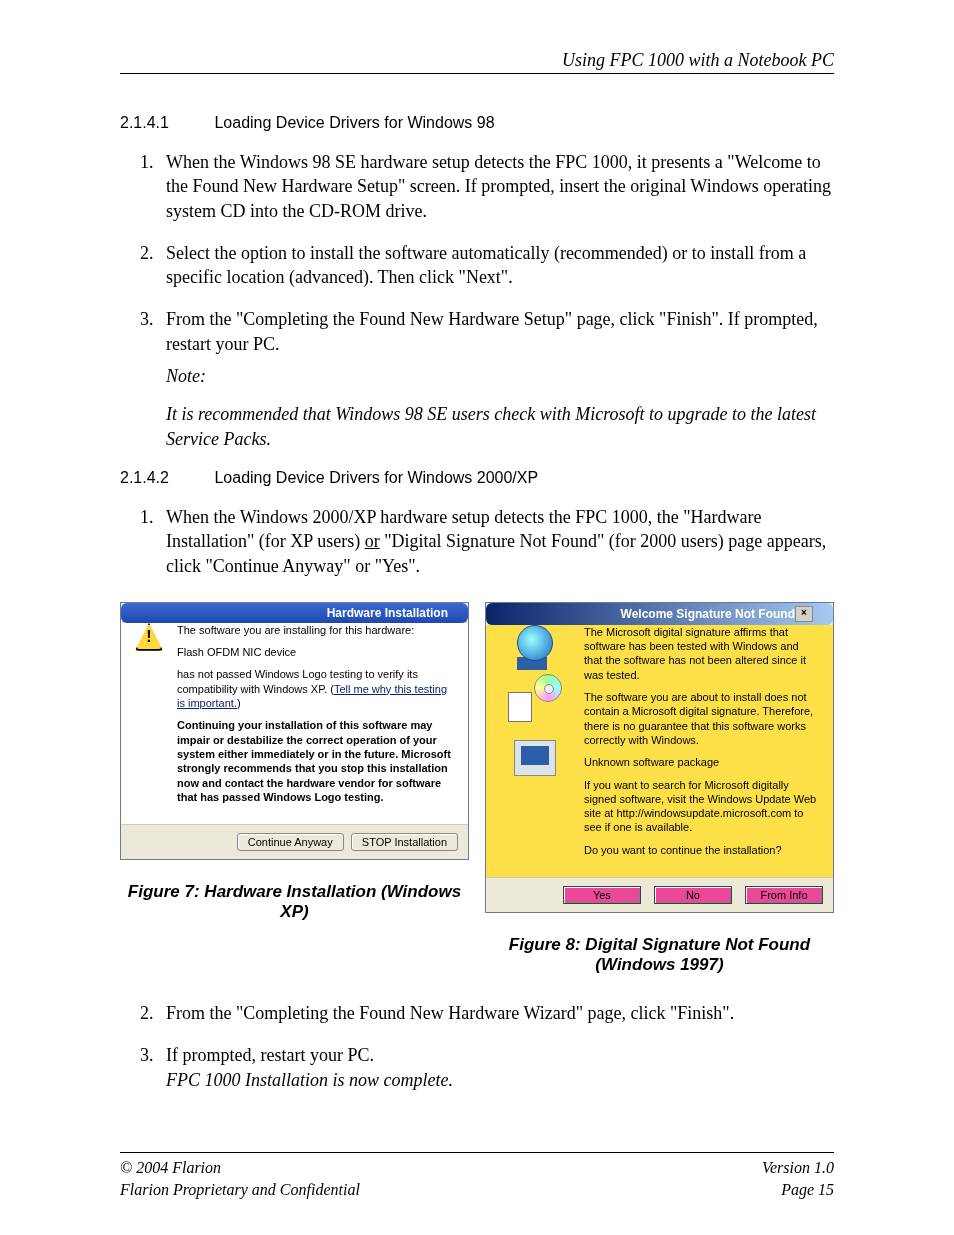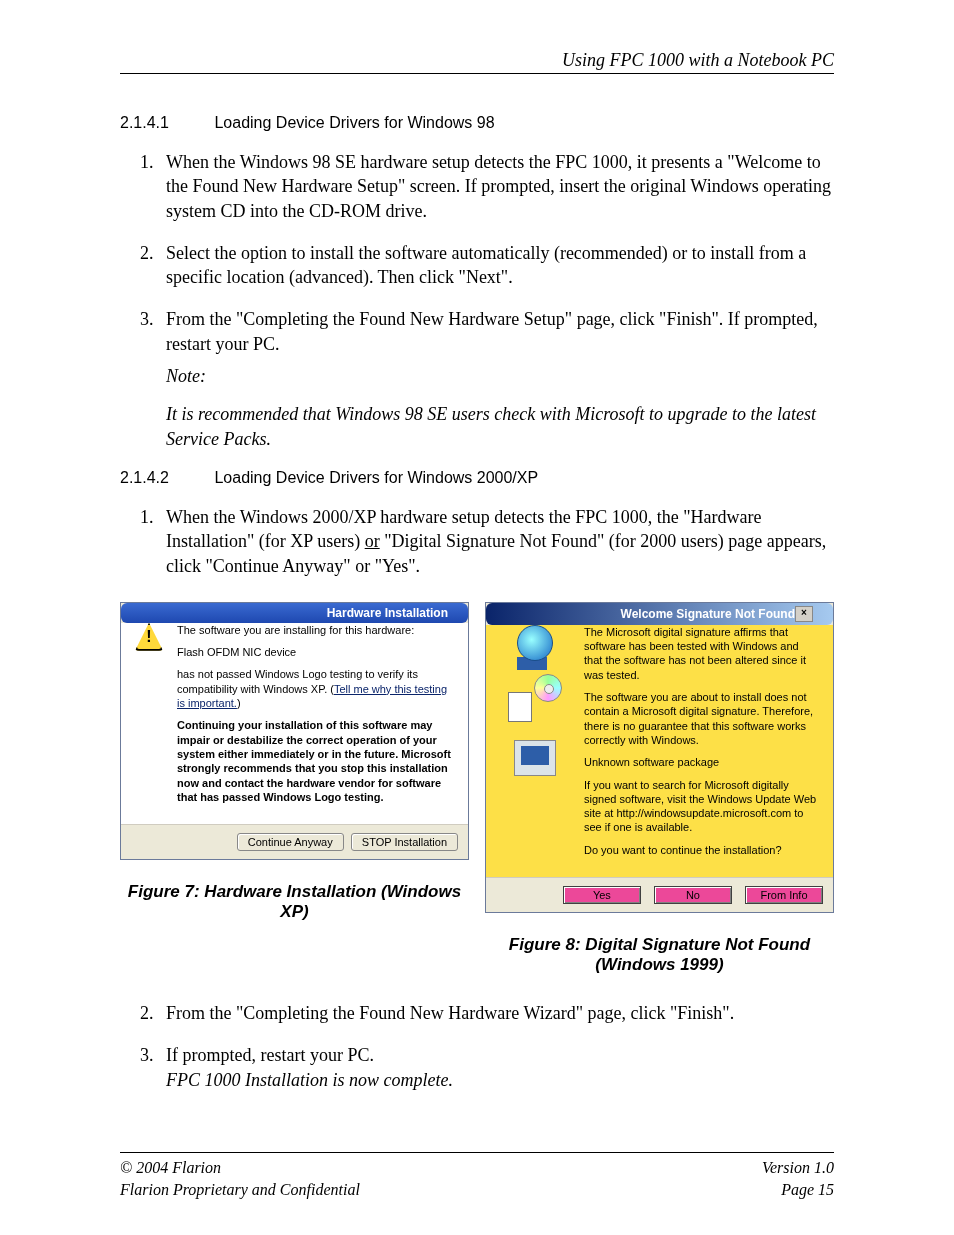--- a/index.html
+++ b/index.html
@@ -287,21 +287,21 @@
             <p>If you want to search for Microsoft digitally signed software, visit the Windows Update Web site at http://windowsupdate.microsoft.com to see if one is available.</p>
             <p>Do you want to continue the installation?</p>
           </div>
         </div>
         <div class="dlg-footer">
           <span class="dlg-btn w2k">Yes</span>
           <span class="dlg-btn w2k">No</span>
           <span class="dlg-btn w2k">From Info</span>
         </div>
       </div>
-      <div class="fig-caption">Figure 8: Digital Signature Not Found (Windows 1999)</div>
+      <div class="fig-caption">Figure 8: Digital Signature Not Found (Windows 1997)</div>
     </div>
 
   </div>
 
   <ol class="steps" start="2">
     <li><span>From the "Completing the Found New Hardware Wizard" page, click "Finish".</span></li>
     <li>
       <span>If prompted, restart your PC.</span><br>
       <span class="complete-italic">FPC 1000 Installation is now complete.</span>
     </li>

